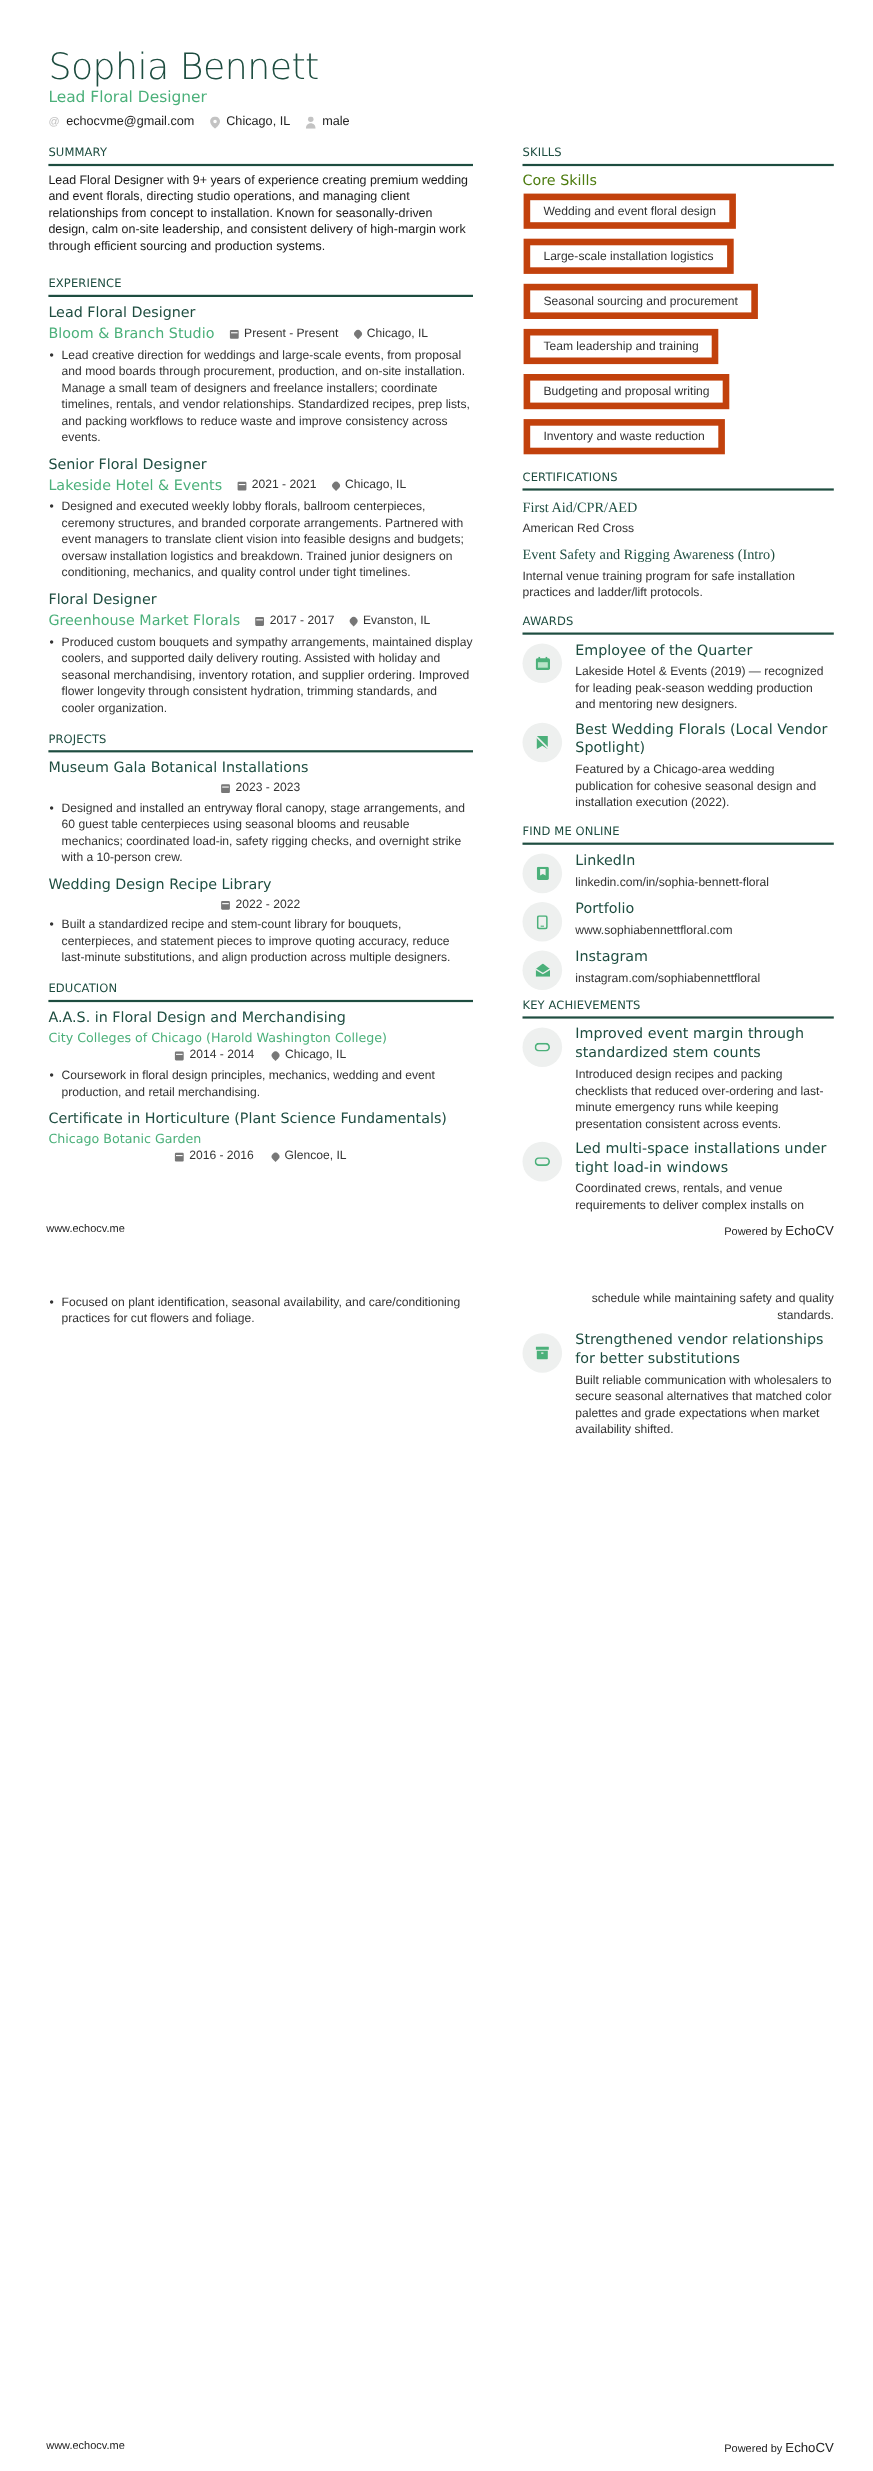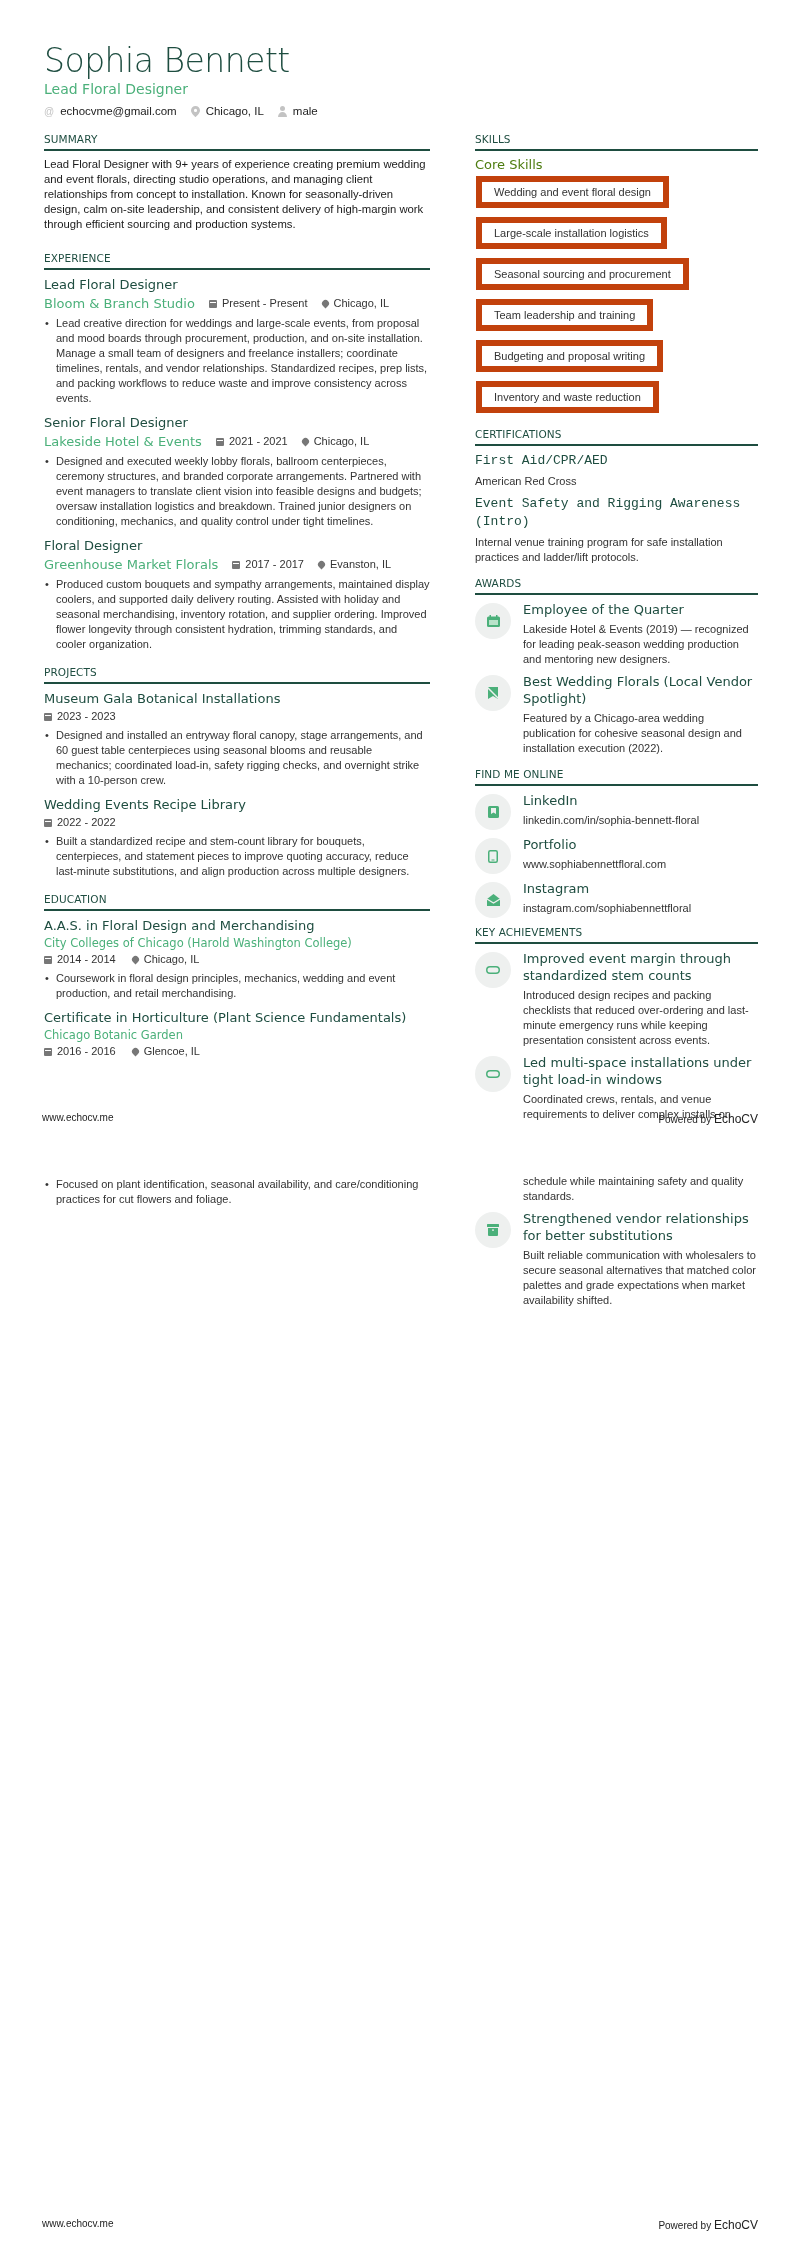--- a/index.html
+++ b/index.html
@@ -21,36 +21,36 @@
   .col-right { position: absolute; left: 475px; width: 283px; }
 
   .sec-h { font-family: "DejaVu Sans", sans-serif; font-size: 10.5px; color: #1e4d40; letter-spacing: 0.1px; padding-bottom: 4px; border-bottom: 2.5px solid #1e4d40; margin-bottom: 6px; }
 
   .p { font-size: 11.3px; line-height: 15px; color: #1a1a1a; }
   .entry-title { font-family: "DejaVu Sans", sans-serif; font-size: 13px; color: #1e4d40; line-height: 18px; }
   .entry-sub { display: flex; align-items: flex-end; gap: 14px; line-height: 19px; }
   .org { font-family: "DejaVu Sans", sans-serif; font-size: 13px; color: #4bb07a; }
   .org-sm { font-family: "DejaVu Sans", sans-serif; font-size: 11.5px; color: #4bb07a; line-height: 16px; }
   .meta { font-size: 11px; color: #333; display: inline-flex; align-items: center; gap: 5px; }
-  .meta-row { display: flex; gap: 16px; line-height: 17px; }
+  .meta-row { display: flex; gap: 16px; line-height: 17px; justify-content: center; }
   .cal { display: inline-block; width: 8px; height: 8px; background: #777; border-radius: 1px; position: relative; }
   .cal::before { content: ""; position: absolute; left: 1px; right: 1px; top: 2px; height: 1px; background: #fff; }
   .pin { display: inline-block; width: 7px; height: 7px; background: #777; border-radius: 50% 50% 50% 0; transform: rotate(-45deg); }
 
   ul.bul { list-style: none; margin: 3px 0 0 0; }
   ul.bul li { position: relative; padding-left: 12px; font-size: 11px; line-height: 15px; color: #333; }
   ul.bul li::before { content: "•"; position: absolute; left: 1px; top: 0; color: #333; }
 
   .entry { margin-bottom: 8px; }
 
   .skill-sub { font-family: "DejaVu Sans", sans-serif; font-size: 13px; color: #4d7c0f; margin-bottom: 4px; }
   .chip { display: inline-block; border: 6px solid #c2410c; font-size: 11px; color: #333; padding: 4px 12px; margin-bottom: 9px; margin-left: 1px; }
   .chips { display: flex; flex-direction: column; align-items: flex-start; }
 
-  .cert-title { font-family: Liberation Mono, monospace; font-size: 13px; color: #1e4d40; line-height: 18px; margin-top: 4px; }
+  .cert-title { font-family: Liberation Serif, serif; font-size: 13px; color: #1e4d40; line-height: 18px; margin-top: 4px; }
   .cert-desc { font-size: 11px; color: #333; line-height: 15px; margin-top: 4px; margin-bottom: 6px; }
 
   .icon-row { display: flex; gap: 12px; margin-bottom: 6px; }
   .icon-circ { flex: 0 0 36px; width: 36px; height: 36px; border-radius: 50%; background: #eef0ef; display: flex; align-items: center; justify-content: center; margin-top: 2px; }
   .icon-body { flex: 1; }
   .ir-title { font-family: "DejaVu Sans", sans-serif; font-size: 13px; color: #1e4d40; line-height: 17px; }
   .ir-desc { font-size: 11px; color: #333; line-height: 15px; margin-top: 4px; }
   .ir-link { font-size: 11px; color: #333; line-height: 15px; margin-top: 4px; }
 
   .footer { position: absolute; left: 42px; right: 36px; display: flex; justify-content: space-between; align-items: flex-start; font-size: 10px; color: #222; gap: 22px; }
@@ -162,21 +162,21 @@
               <span class="cal"></span>
               <span>2023 - 2023</span>
             </span>
           </div>
         <ul class="bul">
             <li>Designed and installed an entryway floral canopy, stage arrangements, and 60 guest table centerpieces using seasonal blooms and reusable mechanics; coordinated load-in, safety rigging checks, and overnight strike with a 10-person crew.</li>
           </ul>
       </div>
 
       <div class="entry">
-        <div class="entry-title">Wedding Events Recipe Library</div>
+        <div class="entry-title">Wedding Design Recipe Library</div>
         <div class="meta-row">
             <span class="meta">
               <span class="cal"></span>
               <span>2022 - 2022</span>
             </span>
           </div>
         <ul class="bul">
             <li>Built a standardized recipe and stem-count library for bouquets, centerpieces, and statement pieces to improve quoting accuracy, reduce last-minute substitutions, and align production across multiple designers.</li>
           </ul>
       </div>
@@ -350,21 +350,21 @@
   <div class="col-left" style="top:34px;">
     <ul class="bul">
         <li>Focused on plant identification, seasonal availability, and care/conditioning practices for cut flowers and foliage.</li>
       </ul>
   </div>
 
   <div class="col-right" style="top:34px;">
     <div class="icon-row" style="margin-bottom:6px;">
       <div style="flex:0 0 36px;"></div>
       <div class="icon-body">
-        <div class="ir-desc" style="margin-top:0;">schedule while maintaining safety and quality standards.</div>
+        <div class="ir-desc" style="margin-top:0;text-align:right;">schedule while maintaining safety and quality standards.</div>
       </div>
     </div>
     <div class="icon-row">
       <div class="icon-circ">
         <svg width="12" height="12" viewBox="0 0 12 12">
             <rect x="0" y="0" width="12" height="3" rx="0.5" class="g"></rect>
             <path d="M1 4h10v7a1 1 0 0 1-1 1H2a1 1 0 0 1-1-1z" class="g"></path>
             <rect x="5" y="5.5" width="2" height="1.2" fill="#eef0ef"></rect>
           </svg>
       </div>

